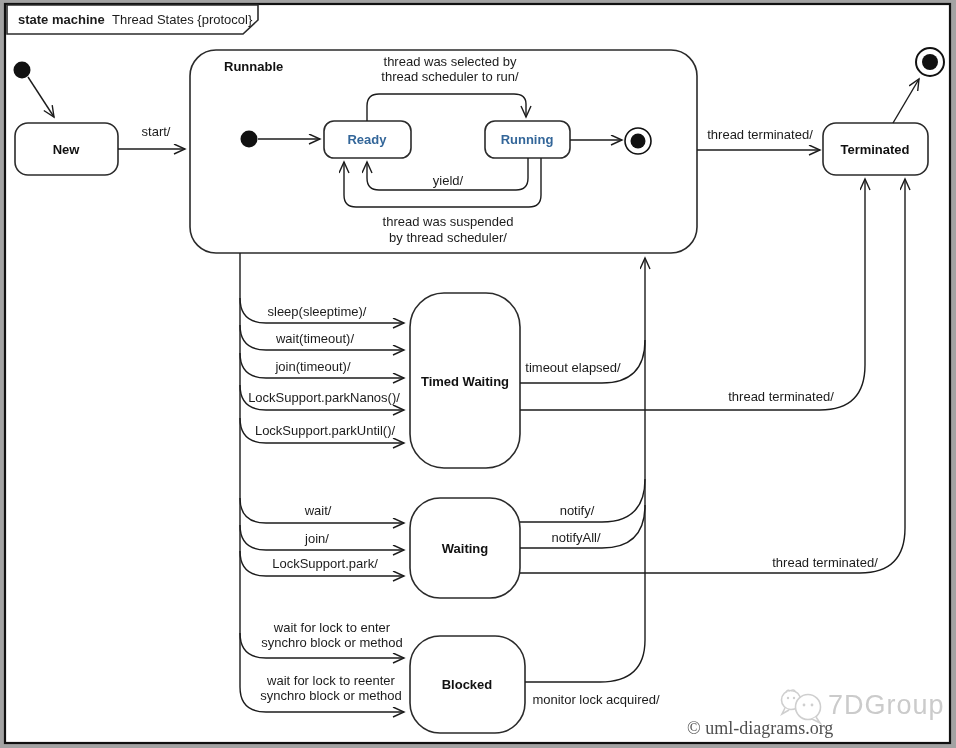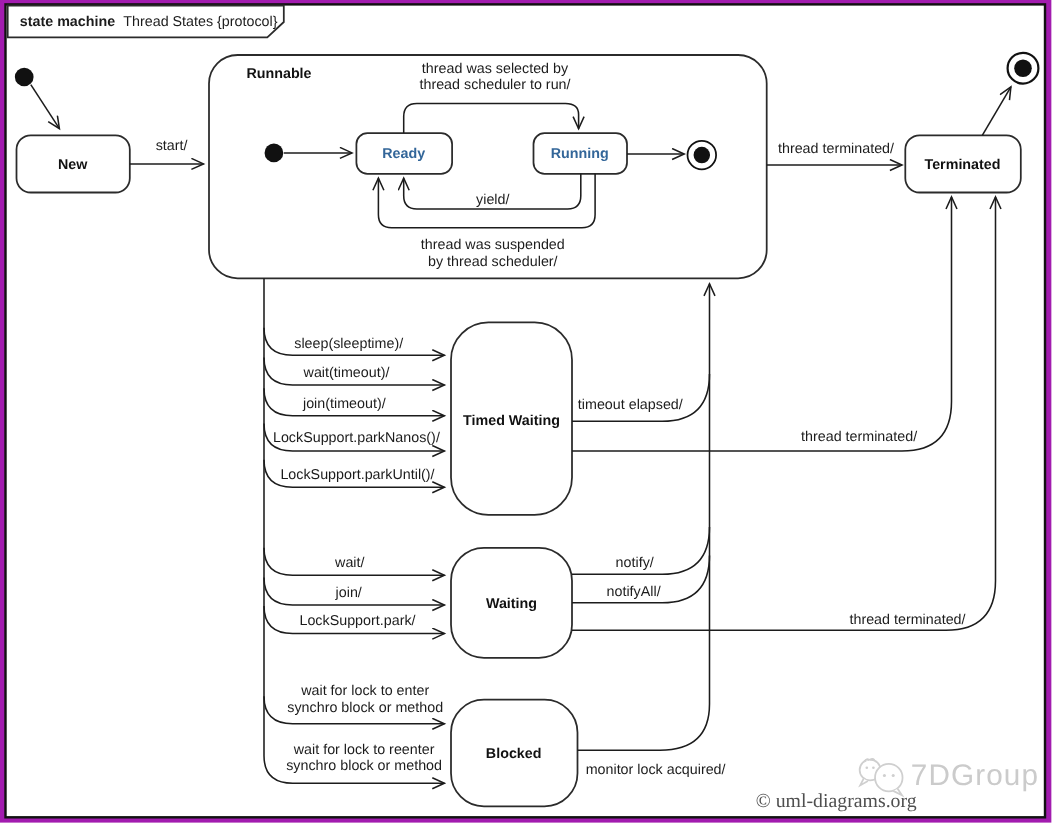--- a/index.html
+++ b/index.html
@@ -1,20 +1,20 @@
 <!DOCTYPE html>
 <html><head>
 <meta charset="utf-8">
 <style>
   html, body { margin: 0; padding: 0; background: #ffffff; }
   .canvas {
     position: relative;
     width: 956px;
     height: 748px;
-    background: #a21caf;
+    background: #a3a3a3;
     font-family: "Liberation Sans", sans-serif;
   }
   svg { display: block; }
   text {
     font-family: "Liberation Sans", sans-serif;
     font-size: 13px;
     fill: #1c1c1c;
   }
   .state-name { font-weight: bold; fill: #111111; }
   .inner-state-name { font-weight: bold; fill: #336699; }

